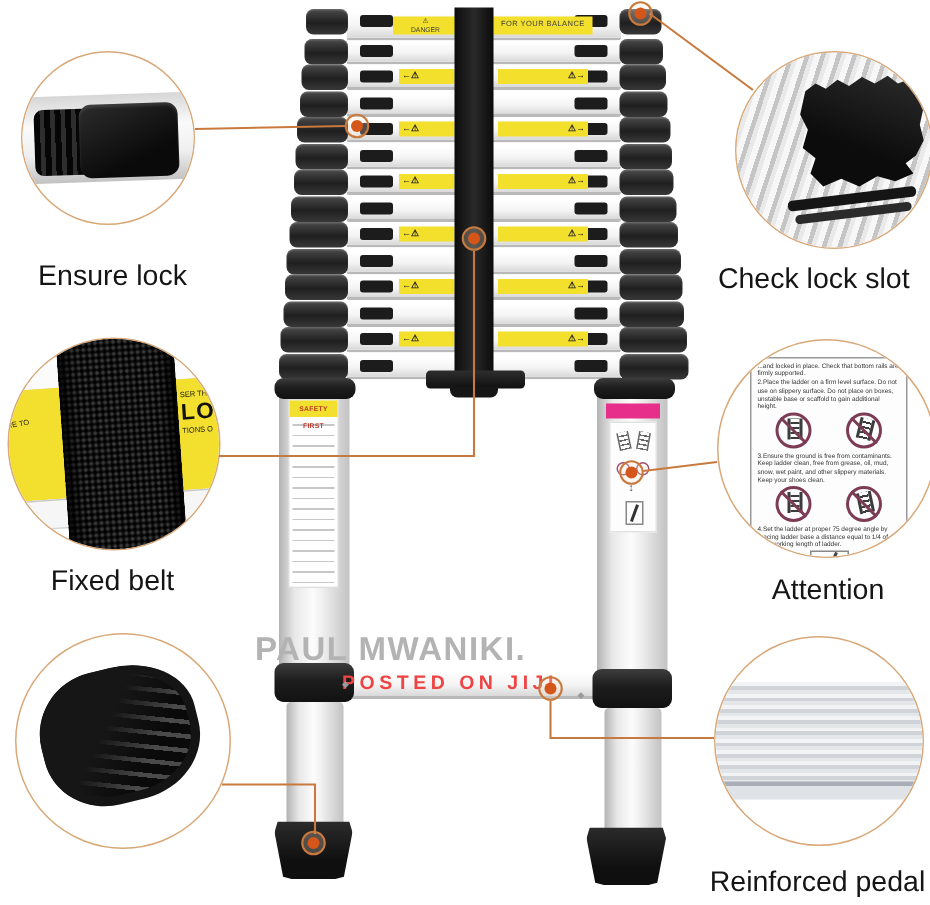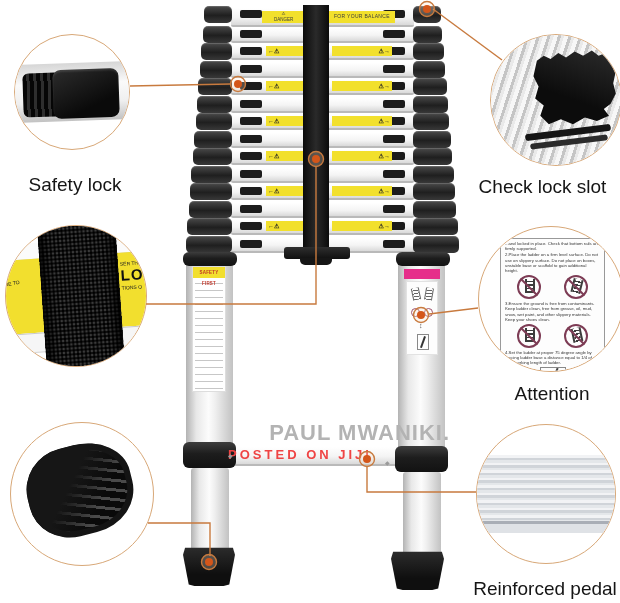--- a/index.html
+++ b/index.html
@@ -44,21 +44,21 @@
   .lsticker .bodylines{display:block;height:112px;margin:1px 2px 0 2px;
         background:repeating-linear-gradient(to bottom,#ffffff 0 4px,#c7c7c7 4px 4.8px,#ffffff 4.8px 7px);}
   
   .pinkband{position:absolute;left:404px;top:269px;width:36px;height:10px;background:#e62e8a;z-index:4;}
   .rsticker{position:absolute;left:406px;top:281px;width:32px;height:74px;background:#fdfdfd;
         border:0.5px solid #e2e2e2;z-index:4;box-sizing:border-box;}
   .minilad{position:absolute;width:6px;height:12px;border-left:1px solid #666;border-right:1px solid #666;
         background:repeating-linear-gradient(to bottom,transparent 0 2px,#666 2px 3px);}
   .tinycirc{position:absolute;width:9px;height:9px;border:1px solid #a0526a;border-radius:50%;box-sizing:border-box;}
   
-  .wm1{position:absolute;left:170px;top:420px;width:280px;text-align:right;z-index:6;
+  .wm1{position:absolute;left:170px;top:420px;width:280px;text-align:left;z-index:6;
        font-size:22px;font-weight:bold;color:#b3b3b3;letter-spacing:1px;}
   .wm2{position:absolute;left:170px;top:447px;width:260px;text-align:center;z-index:6;
        font-size:13px;font-weight:bold;color:#ef4444;letter-spacing:3px;}
   .dia{position:absolute;z-index:6;font-size:6px;color:#9a9a9a;}
   
   .leads{position:absolute;left:0;top:0;z-index:8;pointer-events:none;}
   
   .card{position:absolute;left:21px;top:11px;width:105px;height:138px;background:#fdfdfd;
         border:1px solid #999;padding:2px 4px;box-sizing:border-box;
         font-size:4.3px;line-height:5.2px;color:#333;}
@@ -344,18 +344,19 @@
         <circle cx="316" cy="159" r="4" fill="#d4561a"></circle>
       <circle cx="421" cy="315" r="7.5" fill="rgba(250,226,203,0.25)" stroke="#c87a3e" stroke-width="1.4"></circle>
         <circle cx="421" cy="315" r="4" fill="#d4561a"></circle>
       <circle cx="209" cy="562" r="7.5" fill="rgba(250,226,203,0.25)" stroke="#c87a3e" stroke-width="1.4"></circle>
         <circle cx="209" cy="562" r="4" fill="#d4561a"></circle>
       <circle cx="367" cy="459" r="7.5" fill="rgba(250,226,203,0.25)" stroke="#c87a3e" stroke-width="1.4"></circle>
         <circle cx="367" cy="459" r="4" fill="#d4561a"></circle>
     </g>
   </svg>
 
-  <div class="lbl" style="left:0px;top:174px;width:150px">Safety lock</div>
+  <div class="lbl" style="left:0px;top:174px;width:150px">Ensure lock</div>
   <div class="lbl" style="left:465px;top:176px;width:155px">Check lock slot</div>
+  <div class="lbl" style="left:0px;top:377px;width:150px">Fixed belt</div>
   <div class="lbl" style="left:477px;top:383px;width:150px">Attention</div>
   <div class="lbl" style="left:465px;top:578px;width:160px">Reinforced pedal</div>
 
 </div>
 
 </body></html>

